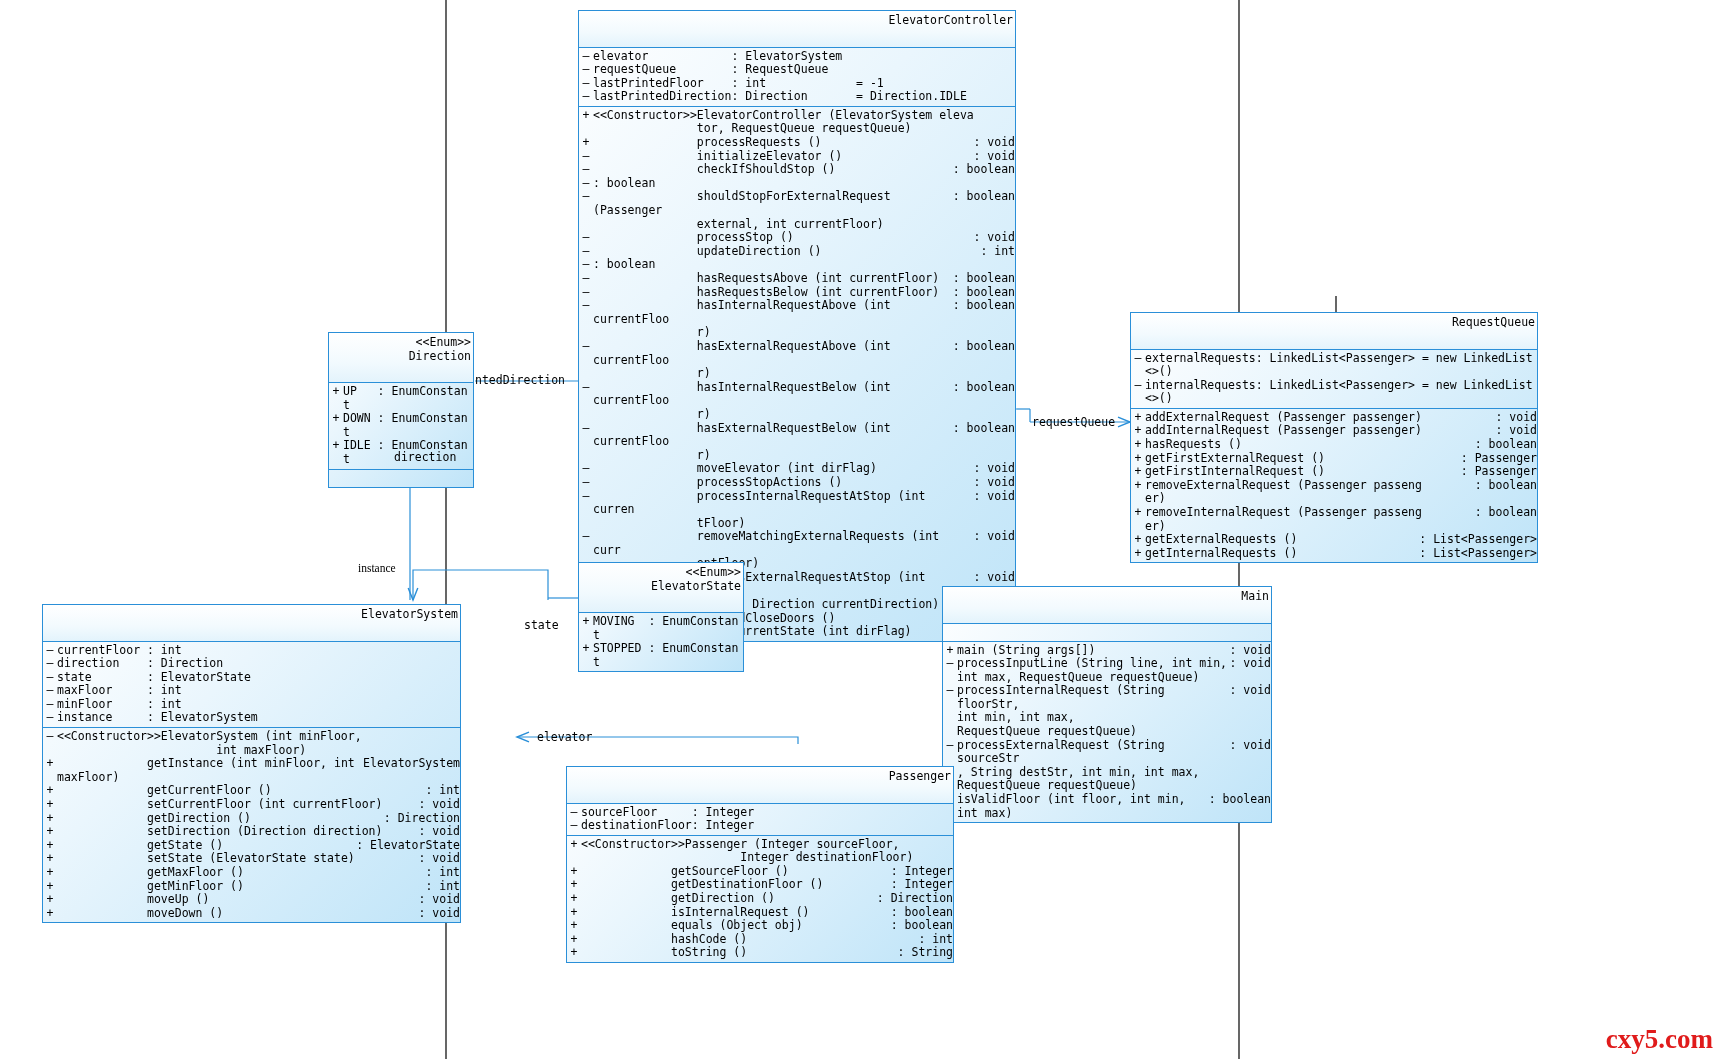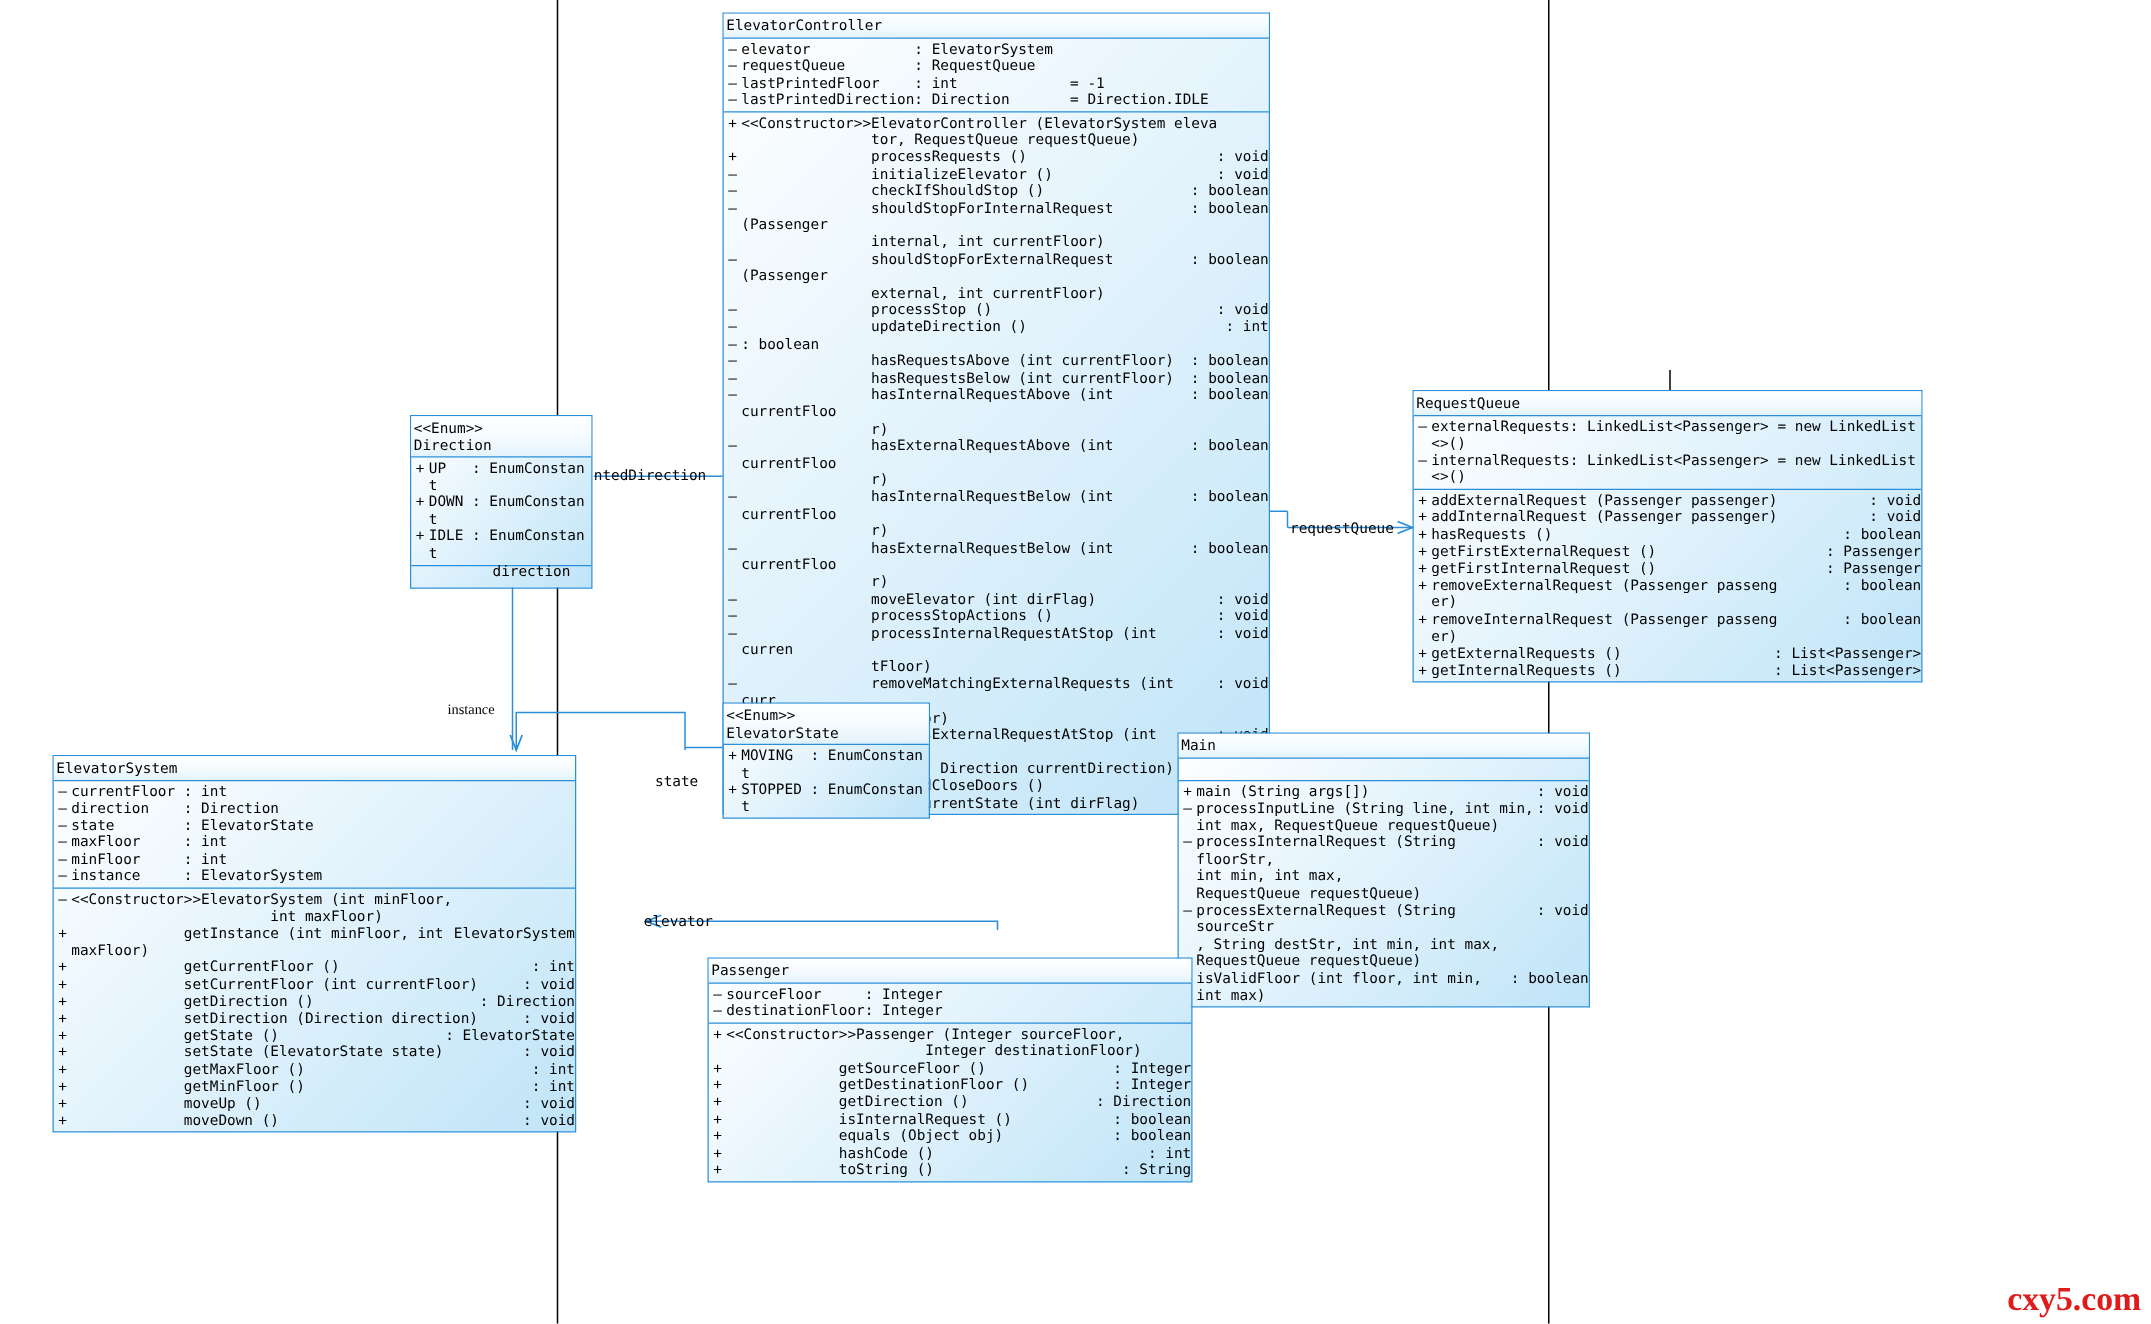--- a/index.html
+++ b/index.html
@@ -14,22 +14,22 @@
   
   .uml{
     position:absolute;
     border:1px solid #2a8fd8;
     box-sizing:border-box;
     background:linear-gradient(135deg,#ffffff 0%,#eaf6fd 35%,#bfe4f8 100%);
     font-size:11.5px;
     line-height:13.6px;
   }
   .uml .title{
-    text-align:left;
-    padding:3px 2px 2px 2px;
+    text-align:right;
+    padding:3px 2px 19px 2px;
     background:linear-gradient(180deg,#ffffff 0%,#f2fafe 60%,#e3f3fc 100%);
     border-bottom:1px solid #2a8fd8;
     font-size:11.5px;
   }
   .uml .title .stereo{display:block;line-height:13.5px;}
   .uml .title .cname{display:block;line-height:13.5px;}
   .uml .sec{
     border-bottom:1px solid #2a8fd8;
     padding:2px 0 2px 0;
   }
@@ -109,22 +109,21 @@
         <div class="row"><span class="vis">–</span><span class="sig">requestQueue        : RequestQueue</span></div>
         <div class="row"><span class="vis">–</span><span class="sig">lastPrintedFloor    : int             = -1</span></div>
         <div class="row"><span class="vis">–</span><span class="sig">lastPrintedDirection: Direction       = Direction.IDLE</span></div>
       </div>
     <div class="sec" id="ec-methods">
         <div class="mrow"><span class="vis">+</span><span class="mbody">&lt;&lt;Constructor&gt;&gt;ElevatorController (ElevatorSystem eleva
                tor, RequestQueue requestQueue)</span><span class="mret"></span></div>
         <div class="mrow"><span class="vis">+</span><span class="mbody">               processRequests ()                        </span><span class="mret">: void</span></div>
         <div class="mrow"><span class="vis">–</span><span class="mbody">               initializeElevator ()                     </span><span class="mret">: void</span></div>
         <div class="mrow"><span class="vis">–</span><span class="mbody">               checkIfShouldStop ()                      </span><span class="mret">: boolean</span></div>
-        <div class="mrow"><span class="vis">–</span><span class="mbody">               shouldStopForInternalRequest (Passenger   
-               internal, int currentFloor)</span><span class="mret">: boolean</span></div>
+        <div class="mrow"><span class="vis">–</span><span class="mret">: boolean</span></div>
         <div class="mrow"><span class="vis">–</span><span class="mbody">               shouldStopForExternalRequest (Passenger   
                external, int currentFloor)</span><span class="mret">: boolean</span></div>
         <div class="mrow"><span class="vis">–</span><span class="mbody">               processStop ()                            </span><span class="mret">: void</span></div>
         <div class="mrow"><span class="vis">–</span><span class="mbody">               updateDirection ()                        </span><span class="mret">: int</span></div>
         <div class="mrow"><span class="vis">–</span><span class="mret">: boolean</span></div>
         <div class="mrow"><span class="vis">–</span><span class="mbody">               hasRequestsAbove (int currentFloor)       </span><span class="mret">: boolean</span></div>
         <div class="mrow"><span class="vis">–</span><span class="mbody">               hasRequestsBelow (int currentFloor)       </span><span class="mret">: boolean</span></div>
         <div class="mrow"><span class="vis">–</span><span class="mbody">               hasInternalRequestAbove (int currentFloo  
                r)</span><span class="mret">: boolean</span></div>
         <div class="mrow"><span class="vis">–</span><span class="mbody">               hasExternalRequestAbove (int currentFloo  
@@ -266,17 +265,17 @@
   <div class="edge-label" style="left:475px;top:373px;">ntedDirection</div>
 
   <div class="edge-label" style="left:1032px;top:415px;">requestQueue</div>
 
   <div class="edge-label" style="left:394px;top:450px;">direction</div>
 
   <div class="edge-label" style="left:358px;top:562px;font-family:Liberation Serif, serif;">instance</div>
 
   <div class="edge-label" style="left:524px;top:618px;">state</div>
 
-  <div class="edge-label" style="left:515px;top:730px;">elevator</div>
+  <div class="edge-label" style="left:537px;top:730px;">elevator</div>
 
   <div class="watermark">cxy5.com</div>
 
 </div>
 
 </body></html>

